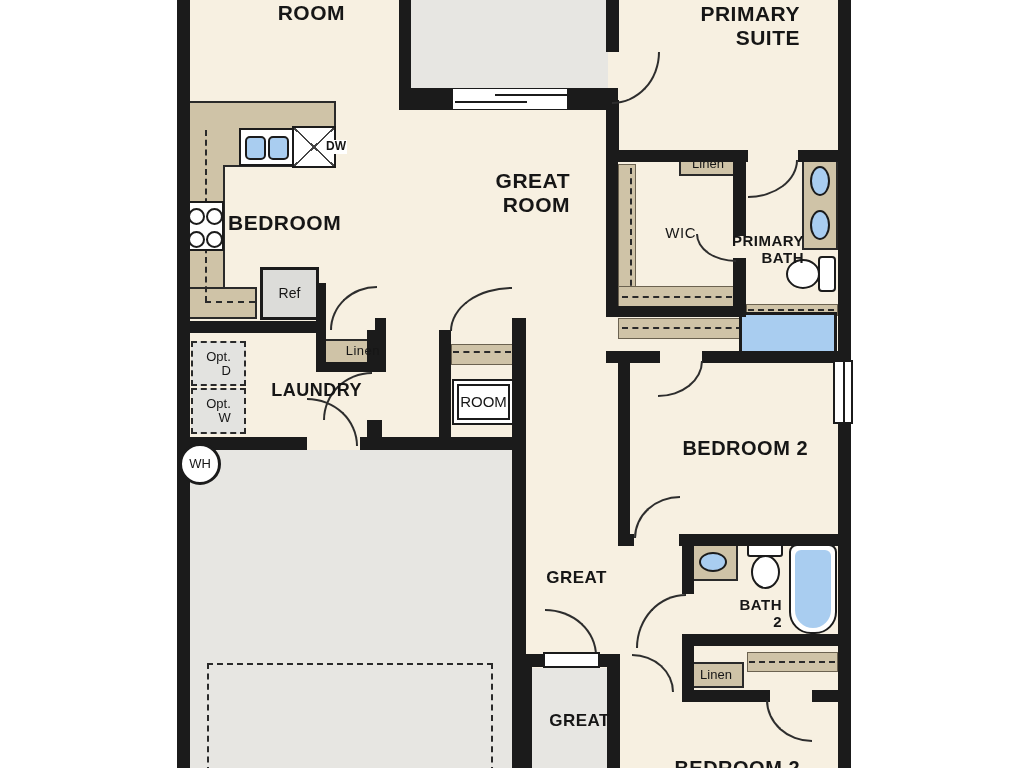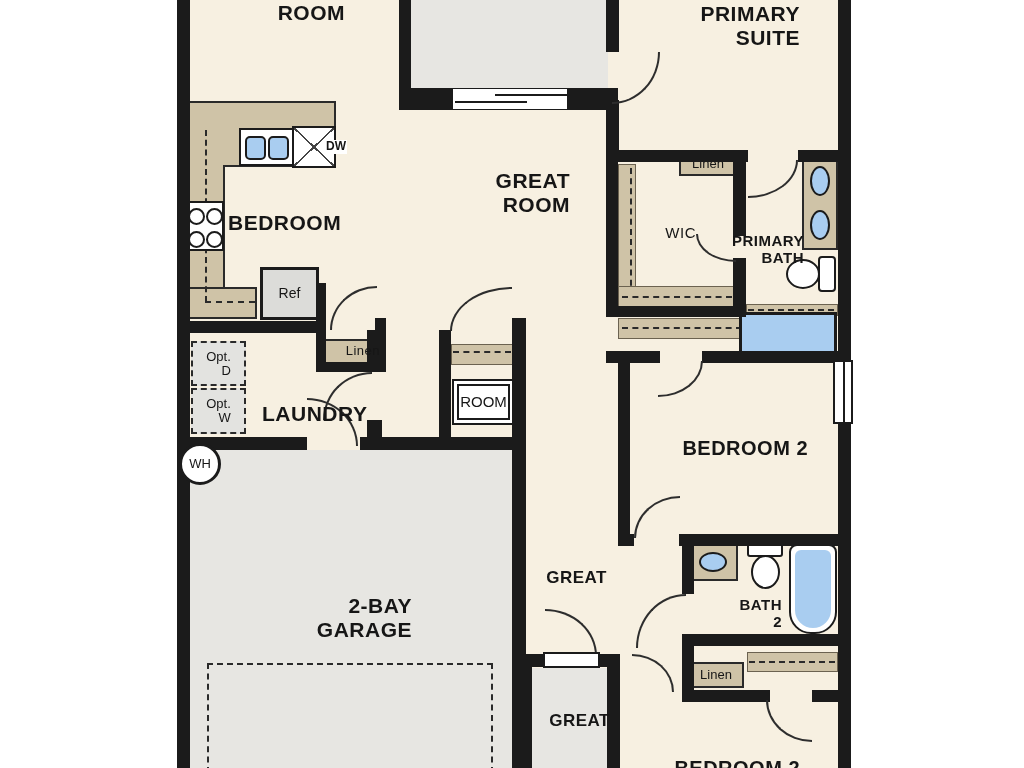--- a/index.html
+++ b/index.html
@@ -192,28 +192,26 @@
   <div class="abs whitebox circ center" style="left:179px;top:443px;width:42px;height:42px;border-width:3px;z-index:5;">
     <span class="lbl small" style="position:static;font-size:13px;font-weight:normal;">WH</span>
   </div>
 
   <div class="lbl" style="left:235px;top:1px;width:110px;font-size:21px;">ROOM</div>
   <div class="lbl" style="left:660px;top:2px;width:140px;font-size:21px;">PRIMARY
 SUITE</div>
   <div class="lbl" style="left:452px;top:169px;width:118px;font-size:21px;">GREAT
 ROOM</div>
   <div class="lbl" style="left:228px;top:211px;width:110px;font-size:21px;">BEDROOM</div>
-  <div class="lbl" style="left:262px;top:402px;width:100px;font-size:21px;">LAUNDRY</div>
+  <div class="lbl" style="left:262px;top:380px;width:100px;font-size:18px;">LAUNDRY</div>
   <div class="lbl" style="left:650px;top:225px;width:46px;font-size:15px;font-weight:normal;">WIC</div>
   <div class="lbl" style="left:712px;top:233px;width:92px;font-size:15px;">PRIMARY
 BATH</div>
   <div class="lbl" style="left:660px;top:437px;width:148px;font-size:20px;">BEDROOM 2</div>
   <div class="lbl" style="left:728px;top:597px;width:54px;font-size:15px;">BATH
 2</div>
   <div class="lbl" style="left:533px;top:568px;width:74px;font-size:17px;">GREAT</div>
-  <div class="lbl" style="left:288px;top:594px;width:124px;font-size:21px;">2-BAY
-GARAGE</div>
   <div class="lbl" style="left:531px;top:711px;width:79px;font-size:17px;">GREAT</div>
   <div class="lbl" style="left:650px;top:757px;width:150px;font-size:20px;">BEDROOM 2</div>
 
   <div class="lbl" style="left:324px;top:344px;width:56px;font-size:13px;font-weight:normal;">Linen</div>
 
 </div>
 
 </body></html>

